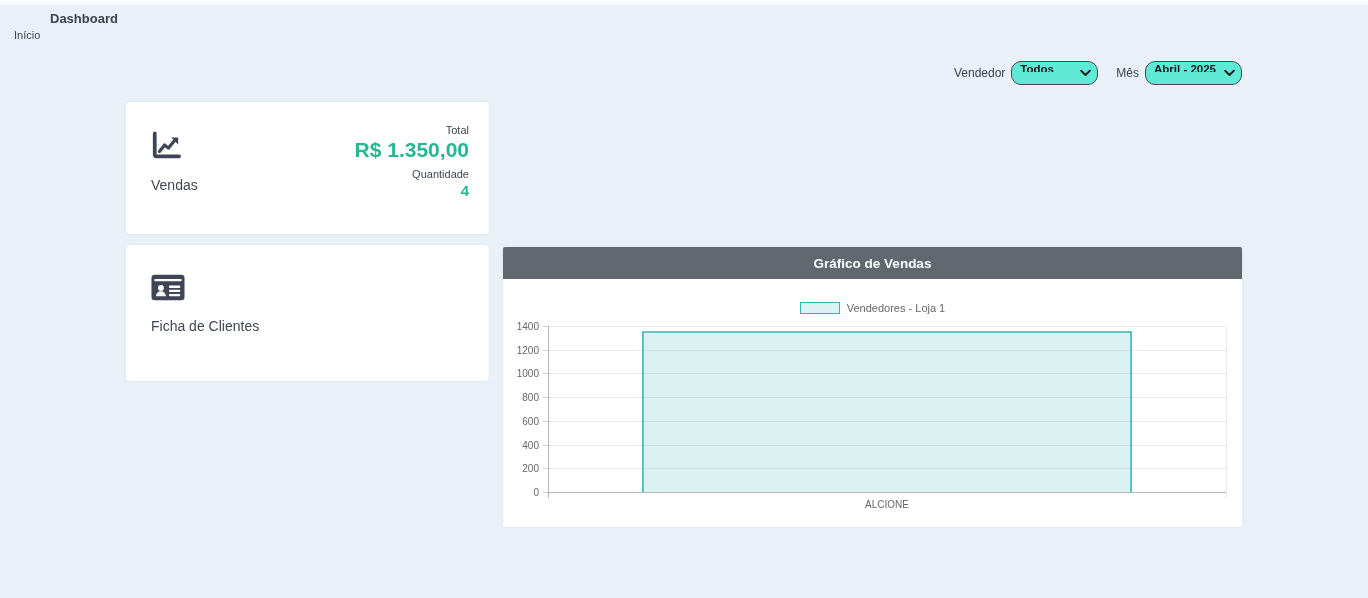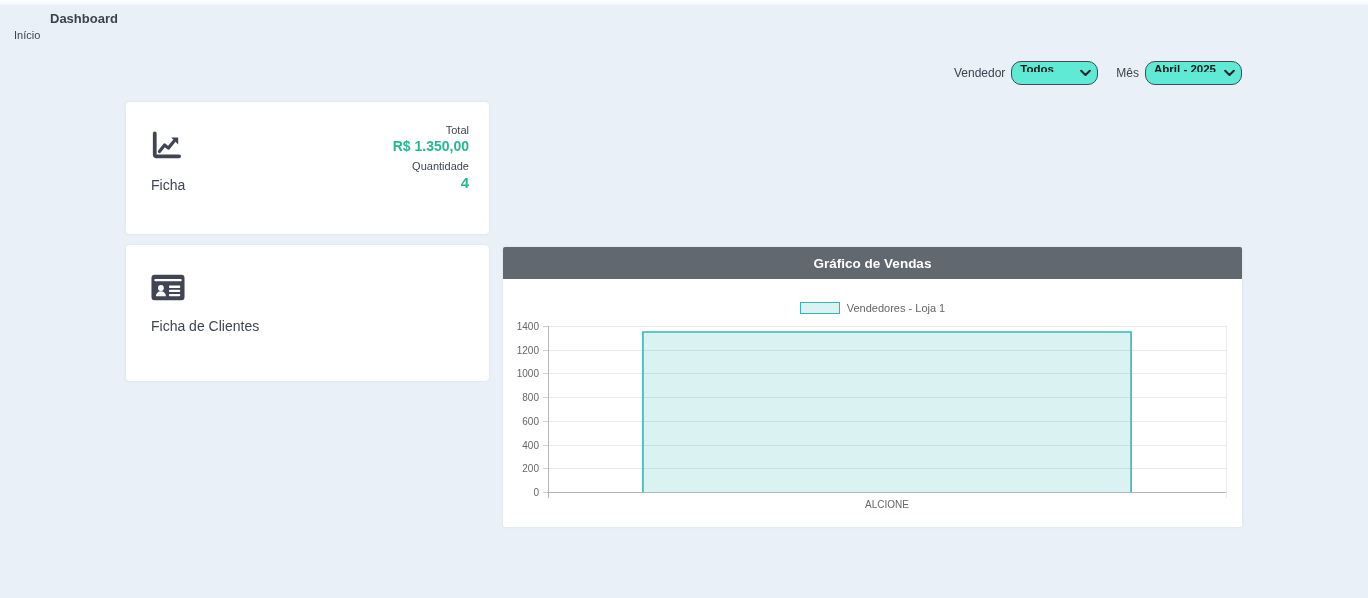--- a/index.html
+++ b/index.html
@@ -34,21 +34,21 @@
   .content { display:flex; gap:14px; margin-top:17px; align-items:flex-start; }
   .left-col { width:363px; flex:none; }
   .right-col { flex:1; }
 
   .card { background:#fff; border-radius:4px; box-shadow:0 0 3px rgba(40,60,90,0.08); }
   .card-vendas { height:132px; margin-bottom:11px; padding:20px 20px 0 25px; display:flex; justify-content:space-between; cursor:pointer; }
   .cv-left { padding-top:9px; }
   .cv-label { font-size:14px; color:#3f4653; margin-top:13px; }
   .cv-right { text-align:right; padding-top:2px; }
   .small-label { font-size:11px; color:#3f4653; }
-  .total-value { font-size:14px; font-weight:bold; color:#26b795; margin:2px 0 6px 0; }
+  .total-value { font-size:21px; font-weight:bold; color:#26b795; margin:2px 0 6px 0; }
   .qty-value { font-size:15px; font-weight:bold; color:#26b795; margin-top:2px; }
 
   .card-clientes { height:136px; padding:29px 20px 0 25px; cursor:pointer; }
   .cc-label { font-size:14px; color:#3f4653; margin-top:13px; }
 
   
   .chart-panel { margin-top:145px; border-radius:2px; overflow:hidden; box-shadow:0 0 3px rgba(40,60,90,0.08); }
   .panel-header { height:32px; background:#62686f; color:#ffffff; display:flex; align-items:center; justify-content:center; font-size:13.5px; font-weight:bold; }
   .panel-body { height:248px; background:#ffffff; position:relative; }
   .legend { position:absolute; left:0; right:0; top:23px; display:flex; justify-content:center; align-items:flex-start; gap:7px; }
@@ -104,21 +104,21 @@
 
       <div class="card card-vendas">
         <div class="cv-left">
           <span>
             <svg width="30" height="29" viewBox="0 0 32 30">
               <path d="M4 2 v23 a1.5 1.5 0 0 0 1.5 1.5 H30" fill="none" stroke="#3f4554" stroke-width="4" stroke-linecap="round"></path>
               <path d="M9 21.5 L14.5 14.5 L18.5 17.8 L24.5 10.5" fill="none" stroke="#3f4554" stroke-width="3.4" stroke-linecap="round" stroke-linejoin="round"></path>
               <path d="M21.5 6.5 h7.5 v7.5 z" fill="#3f4554"></path>
             </svg>
           </span>
-          <div class="cv-label">Ficha</div>
+          <div class="cv-label">Vendas</div>
         </div>
         <div class="cv-right">
           <div class="small-label">Total</div>
           <div class="total-value">R$ 1.350,00</div>
           <div class="small-label">Quantidade</div>
           <div class="qty-value">4</div>
         </div>
       </div>
 
       <div class="card card-clientes">

